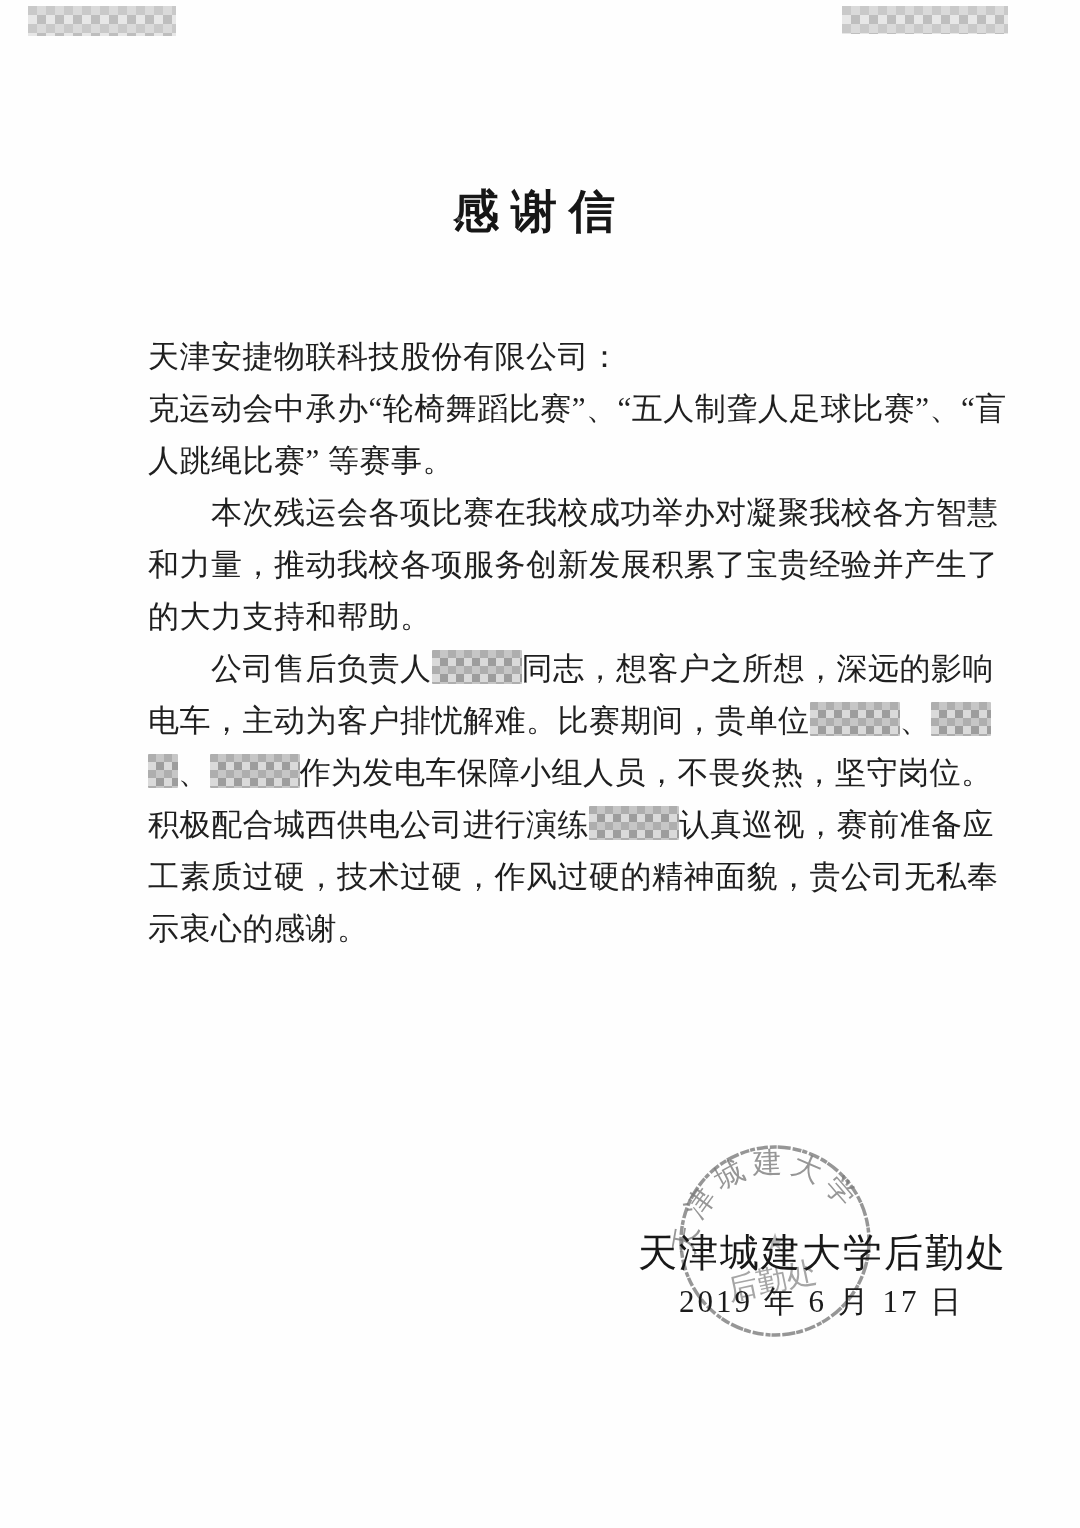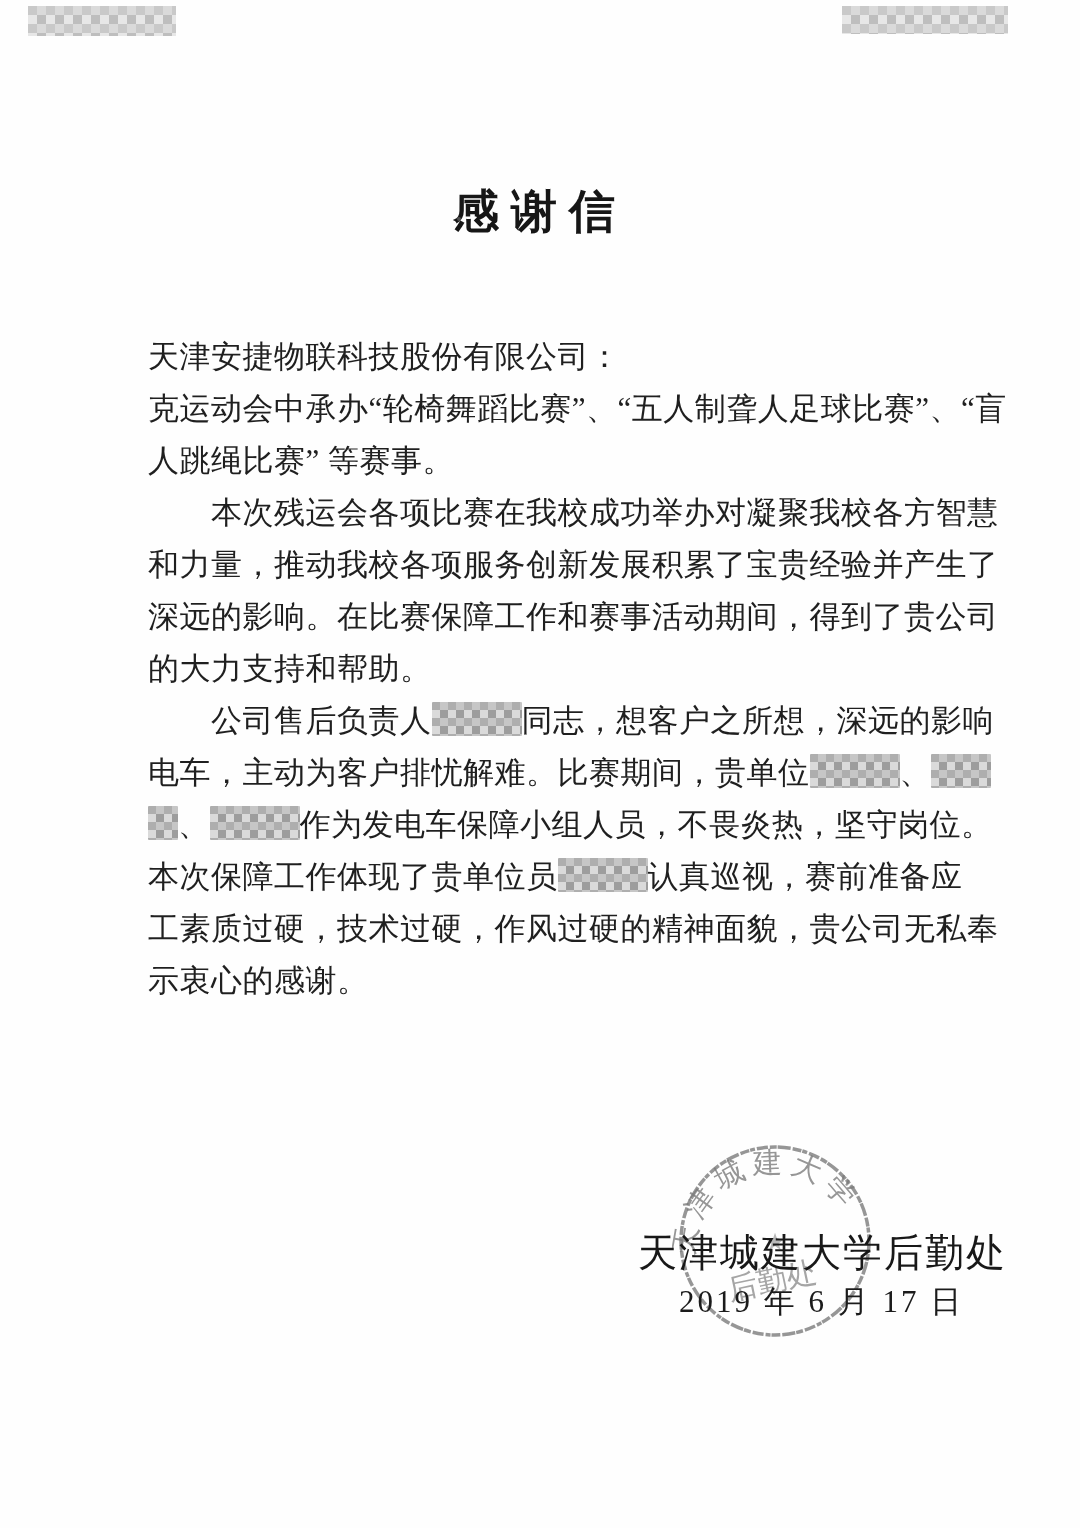--- a/index.html
+++ b/index.html
@@ -74,26 +74,25 @@
   <div class="doc-title">感谢信</div>
 
   <div class="speck" style="left:457px;top:217px;width:4px;height:4px;opacity:.5"></div>
 
   <div class="letter-body">
       <div class="line"><span>天津安捷物联科技股份有限公司：</span></div>
       <div class="line fill"><span>克运动会中承办“轮椅舞蹈比赛”、“五人制聋人足球比赛”、“盲</span></div>
       <div class="line"><span>人跳绳比赛” 等赛事。</span></div>
       <div class="line fill indent"><span>本次残运会各项比赛在我校成功举办对凝聚我校各方智慧</span></div>
       <div class="line fill"><span>和力量，推动我校各项服务创新发展积累了宝贵经验并产生了</span></div>
-      <div class="line fill"><span>深远的影响。在比赛保障工作和赛事活动期间，得到了贵公司</span></div>
       <div class="line"><span>的大力支持和帮助。</span></div>
       <div class="line fill indent"><span>公司售后负责人</span><span class="mosaic redact" style="width: 90px;"></span><span>同志，想客户之所想，深远的影响</span></div>
       <div class="line fill"><span>电车，主动为客户排忧解难。比赛期间，贵单位</span><span class="mosaic redact" style="width: 90px;"></span><span>、</span><span class="mosaic redact" style="width: 60px;"></span></div>
       <div class="line fill"><span class="mosaic redact" style="width: 30px;"></span><span>、</span><span class="mosaic redact" style="width: 90px;"></span><span>作为发电车保障小组人员，不畏炎热，坚守岗位。</span></div>
-      <div class="line fill"><span>本次保障工作体现了贵单位员</span><span class="mosaic redact" style="width: 90px;"></span><span>认真巡视，赛前准备应</span></div>
+      <div class="line fill"><span>积极配合城西供电公司进行演练</span><span class="mosaic redact" style="width: 90px;"></span><span>认真巡视，赛前准备应</span></div>
       <div class="line fill"><span>工素质过硬，技术过硬，作风过硬的精神面貌，贵公司无私奉</span></div>
       <div class="line"><span>示衷心的感谢。</span></div>
     </div>
 
   <svg class="seal" width="206" height="206" viewBox="0 0 206 206">
     <defs>
       <path id="sealArc" d="M 26 136 A 80 80 0 1 1 180 136" fill="none"></path>
     </defs>
     <circle cx="103" cy="103" r="94" fill="none" stroke="#6e6e6e" stroke-width="3.5" stroke-dasharray="11 2 7 1 13 2 9 1 5 2" opacity="0.72"></circle>
     <text font-size="29" fill="#7a7a7a" opacity="0.78" letter-spacing="7" font-family="Liberation Serif, DejaVu Serif, serif">

